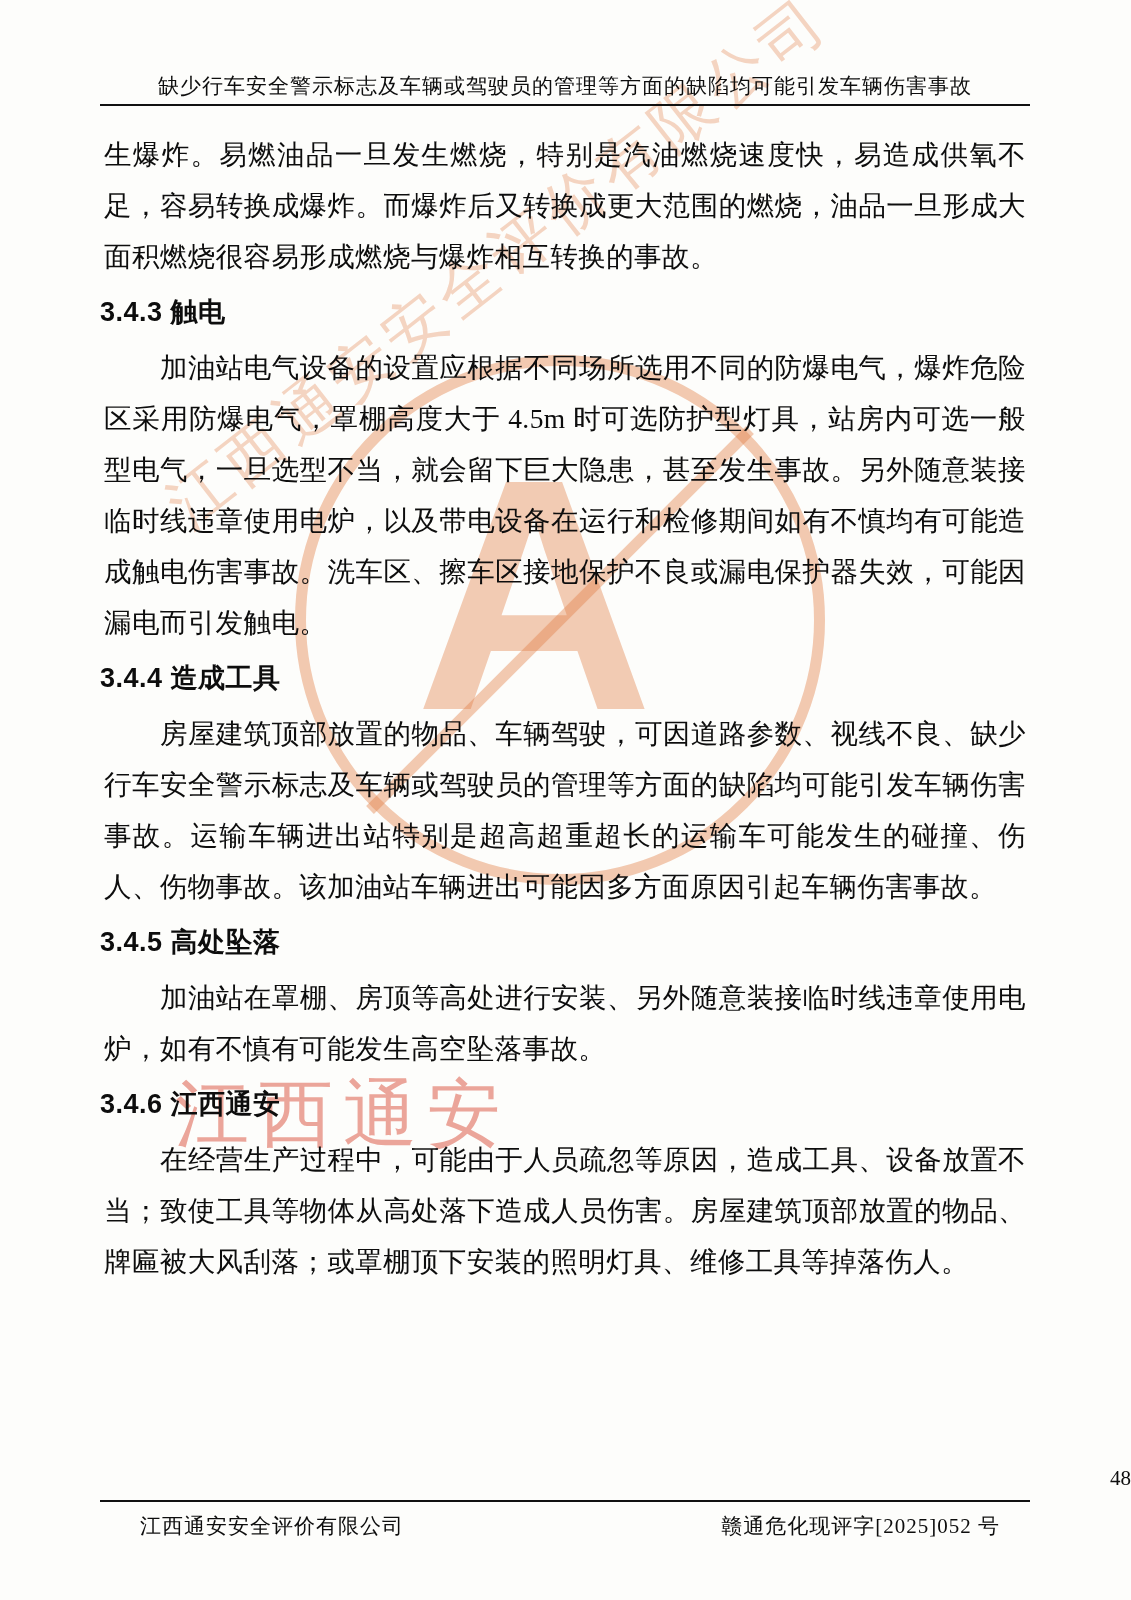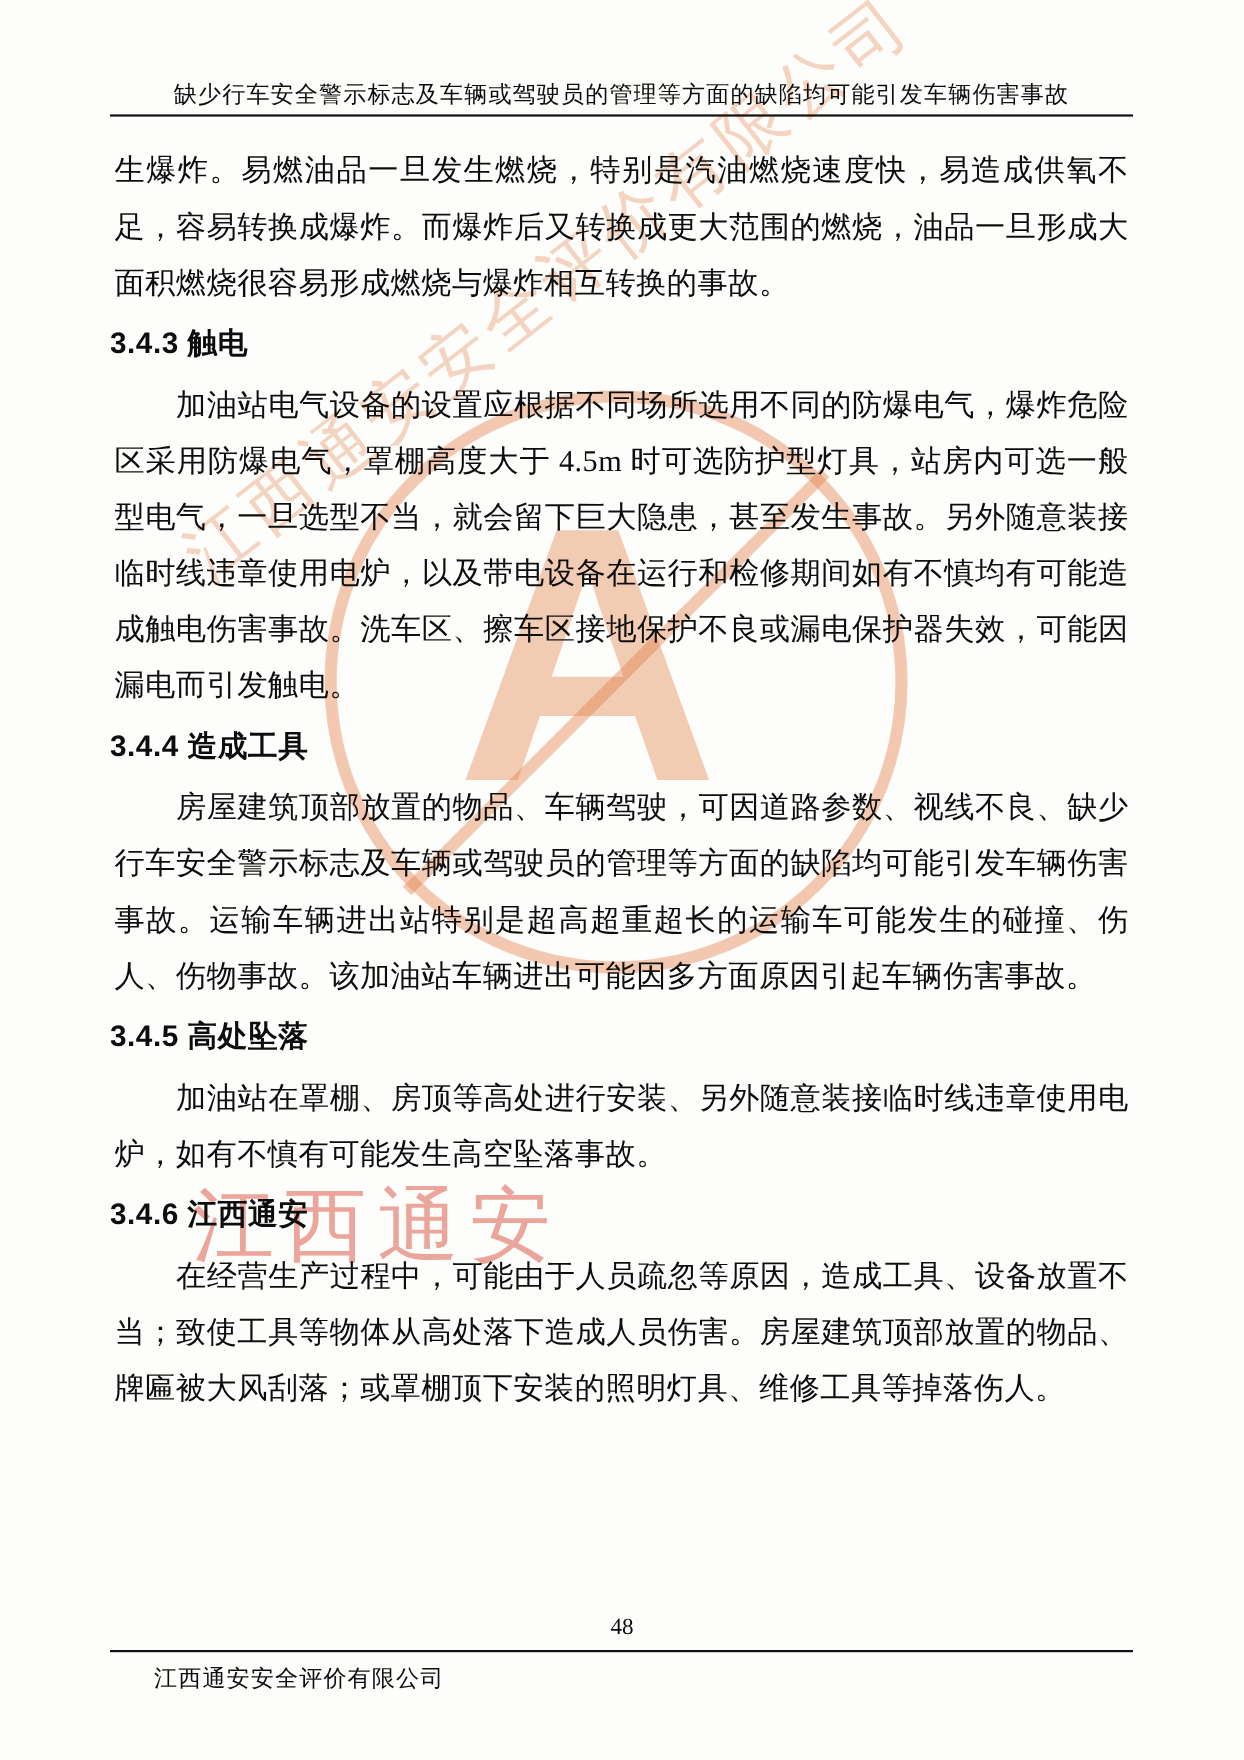--- a/index.html
+++ b/index.html
@@ -113,21 +113,21 @@
     font-weight: 700;
     line-height: 52px;
     letter-spacing: 0.5px;
   }
 
   
   .pagenum {
     position: absolute;
     left: 0; top: 1466px;
     width: 1131px;
-    text-align: center;
+    text-align: right;
     font-size: 21px;
     z-index: 3;
   }
   .ftr-rule {
     position: absolute;
     left: 100px; top: 1500px;
     width: 930px;
     border-bottom: 2px solid #111;
     z-index: 3;
   }
@@ -175,15 +175,16 @@
 
     <h3>3.4.6 江西通安</h3>
     <p class="ind">在经营生产过程中，可能由于人员疏忽等原因，造成工具、设备放置不当；致使工具等物体从高处落下造成人员伤害。房屋建筑顶部放置的物品、牌匾被大风刮落；或罩棚顶下安装的照明灯具、维修工具等掉落伤人。</p>
 
   </div>
 
   <div class="pagenum">48</div>
   <div class="ftr-rule"></div>
   <div class="ftr">
     <span>江西通安安全评价有限公司</span>
+    <span>赣通危化现评字[2025]052 号</span>
   </div>
 
 </div>
 
 </body></html>

